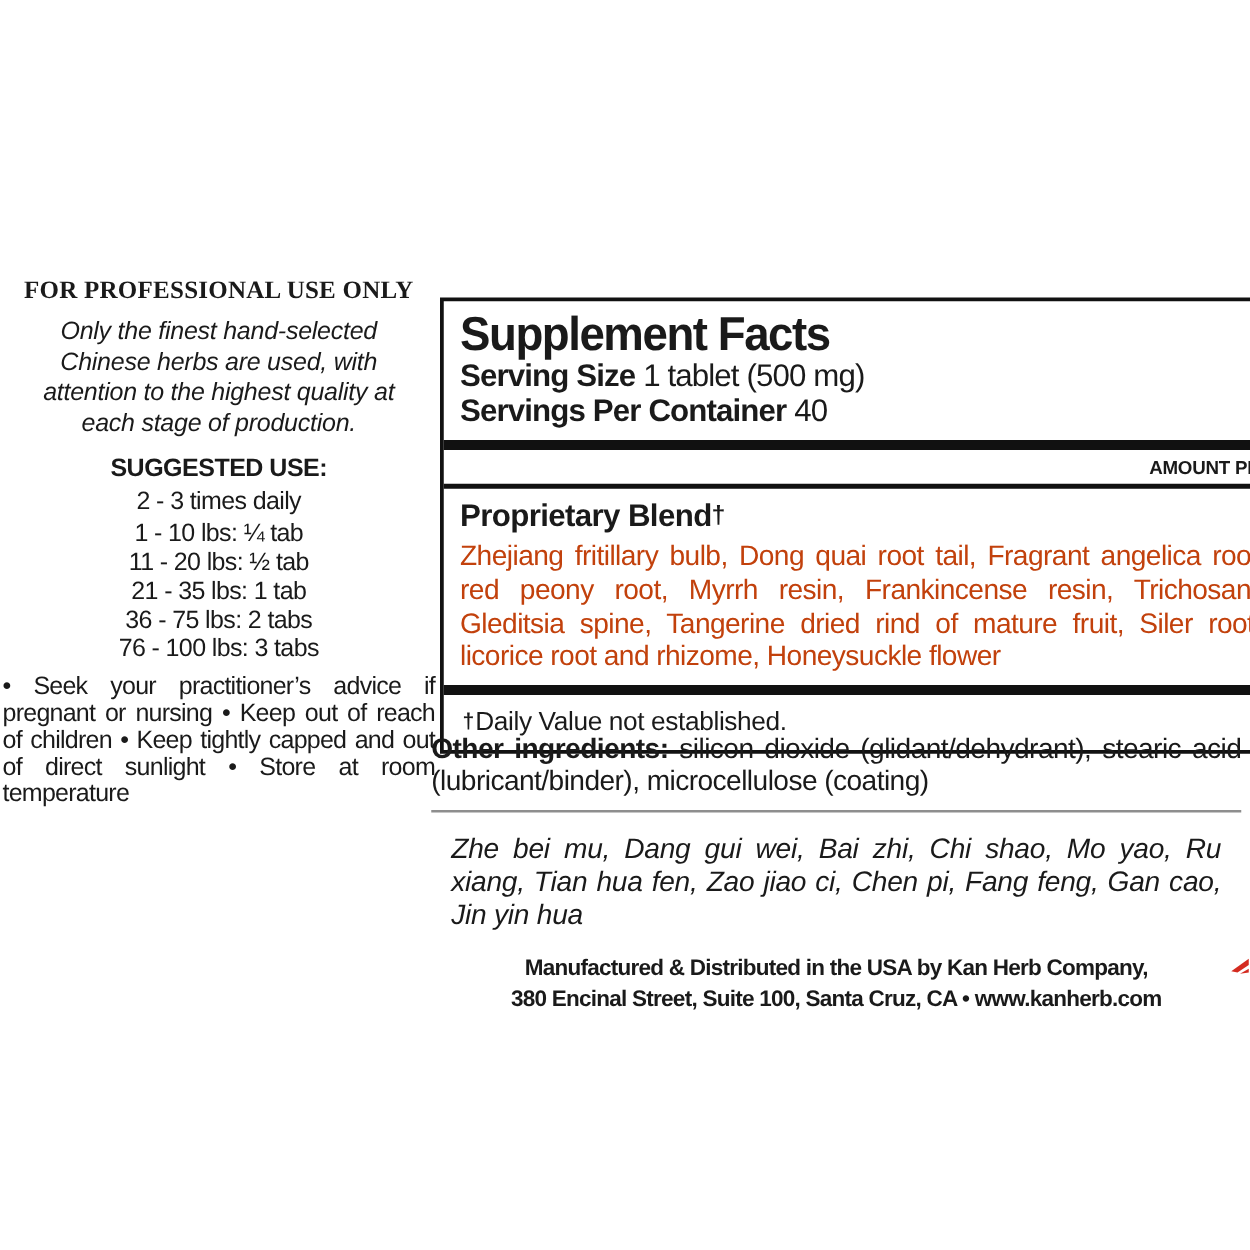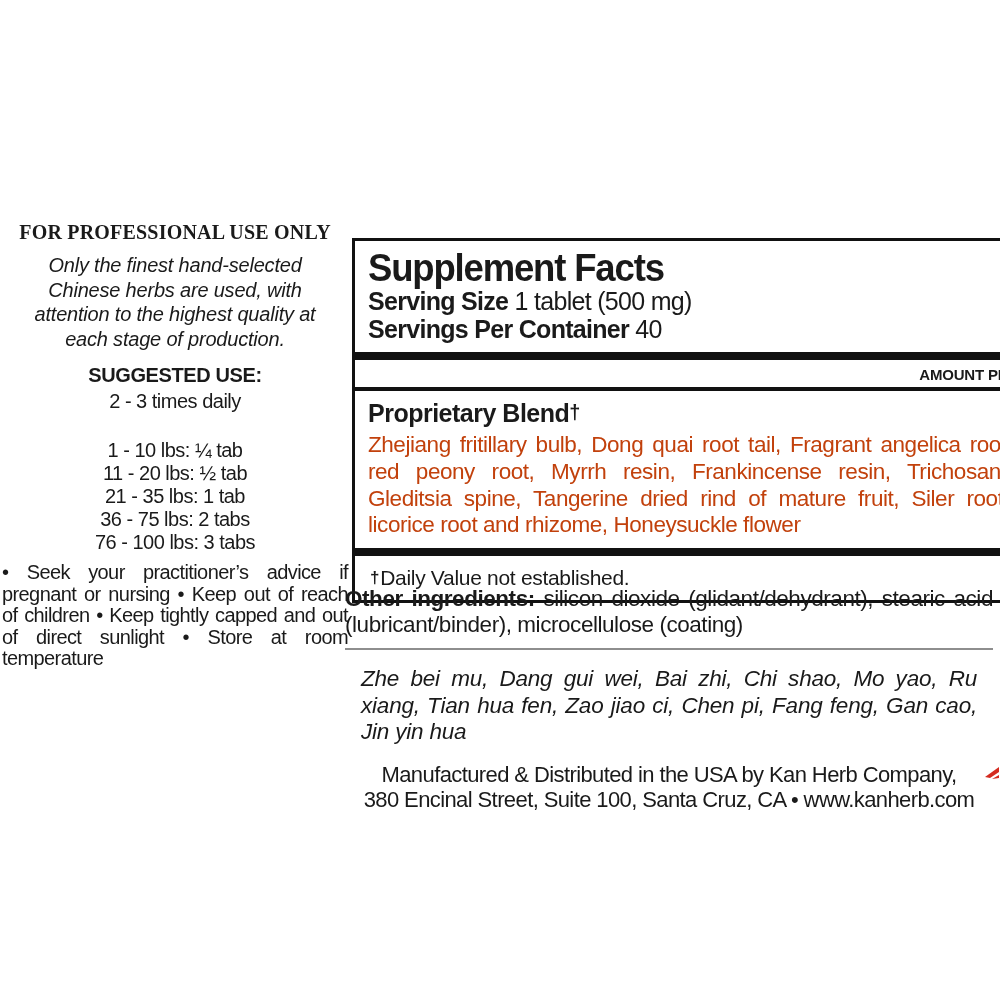--- a/index.html
+++ b/index.html
@@ -13,21 +13,21 @@
   
   .left-col { position:absolute; left:2px; top:221px; width:346px; text-align:center; }
   .pro-use {
     font-family:"Liberation Serif", serif; font-weight:700; font-size:20px;
     letter-spacing:0.2px; white-space:nowrap;
   }
   .adapted { font-weight:700; font-style:italic; font-size:22px; margin-top:11px; letter-spacing:-0.3px; white-space:nowrap; }
   .quality { font-style:italic; font-size:20px; line-height:24.5px; margin:9px auto 0; width:322px; letter-spacing:-0.2px; }
   .sug-title { font-weight:700; font-size:20px; margin-top:13px; letter-spacing:-0.4px; }
   .freq { font-size:20px; margin-top:3px; letter-spacing:-0.5px; }
-  .doses { font-size:20px; line-height:23px; margin-top:26px; letter-spacing:-0.5px; }
+  .doses { font-size:20px; line-height:23px; margin-top:3px; letter-spacing:-0.5px; }
   .cautions { font-size:20px; line-height:21.6px; text-align:justify; margin:8px 0 0; letter-spacing:-0.6px; }
 
   
   .facts {
     position:absolute; left:352px; top:238px; width:763px;
     border:3px solid #111; box-sizing:border-box; background:#fff;
   }
   .facts-head { padding:7px 12px 9px 13px; }
   .facts-title {
     margin:0; font-size:38px; line-height:40px; font-weight:700;
@@ -49,21 +49,21 @@
     text-align:justify; letter-spacing:-0.45px; color:#c2410c;
   }
   .dv-row { padding:10px 12px 10px 15px; font-size:21px; letter-spacing:-0.3px; }
   .dv-row .dagger { font-weight:700; font-size:17px; vertical-align:2px; margin-right:1px; }
 
   
   .below { position:absolute; left:345px; top:586px; width:648px; }
   .other-ing { margin:0; font-size:22.5px; line-height:26px; text-align:justify; letter-spacing:-0.45px; }
   .rule { border:0; border-top:2px solid #8e8e8e; margin:10px 0 8px; }
   .pinyin { margin:16px; font-style:italic; font-size:22.5px; line-height:26.5px; letter-spacing:-0.2px; text-align:justify; }
-  .mfr { text-align:center; font-weight:400; font-size:22px; line-height:25.5px; margin-top:7px; letter-spacing:-0.6px; }
+  .mfr { text-align:center; font-weight:700; font-size:18px; line-height:25.5px; margin-top:7px; letter-spacing:-0.6px; }
 
   
   .red-mark { position:absolute; left:984px; top:766px; width:16px; height:16px; overflow:hidden; }
 </style>
 </head>
 <body>
 
 <div>
 
   <aside class="left-col">

